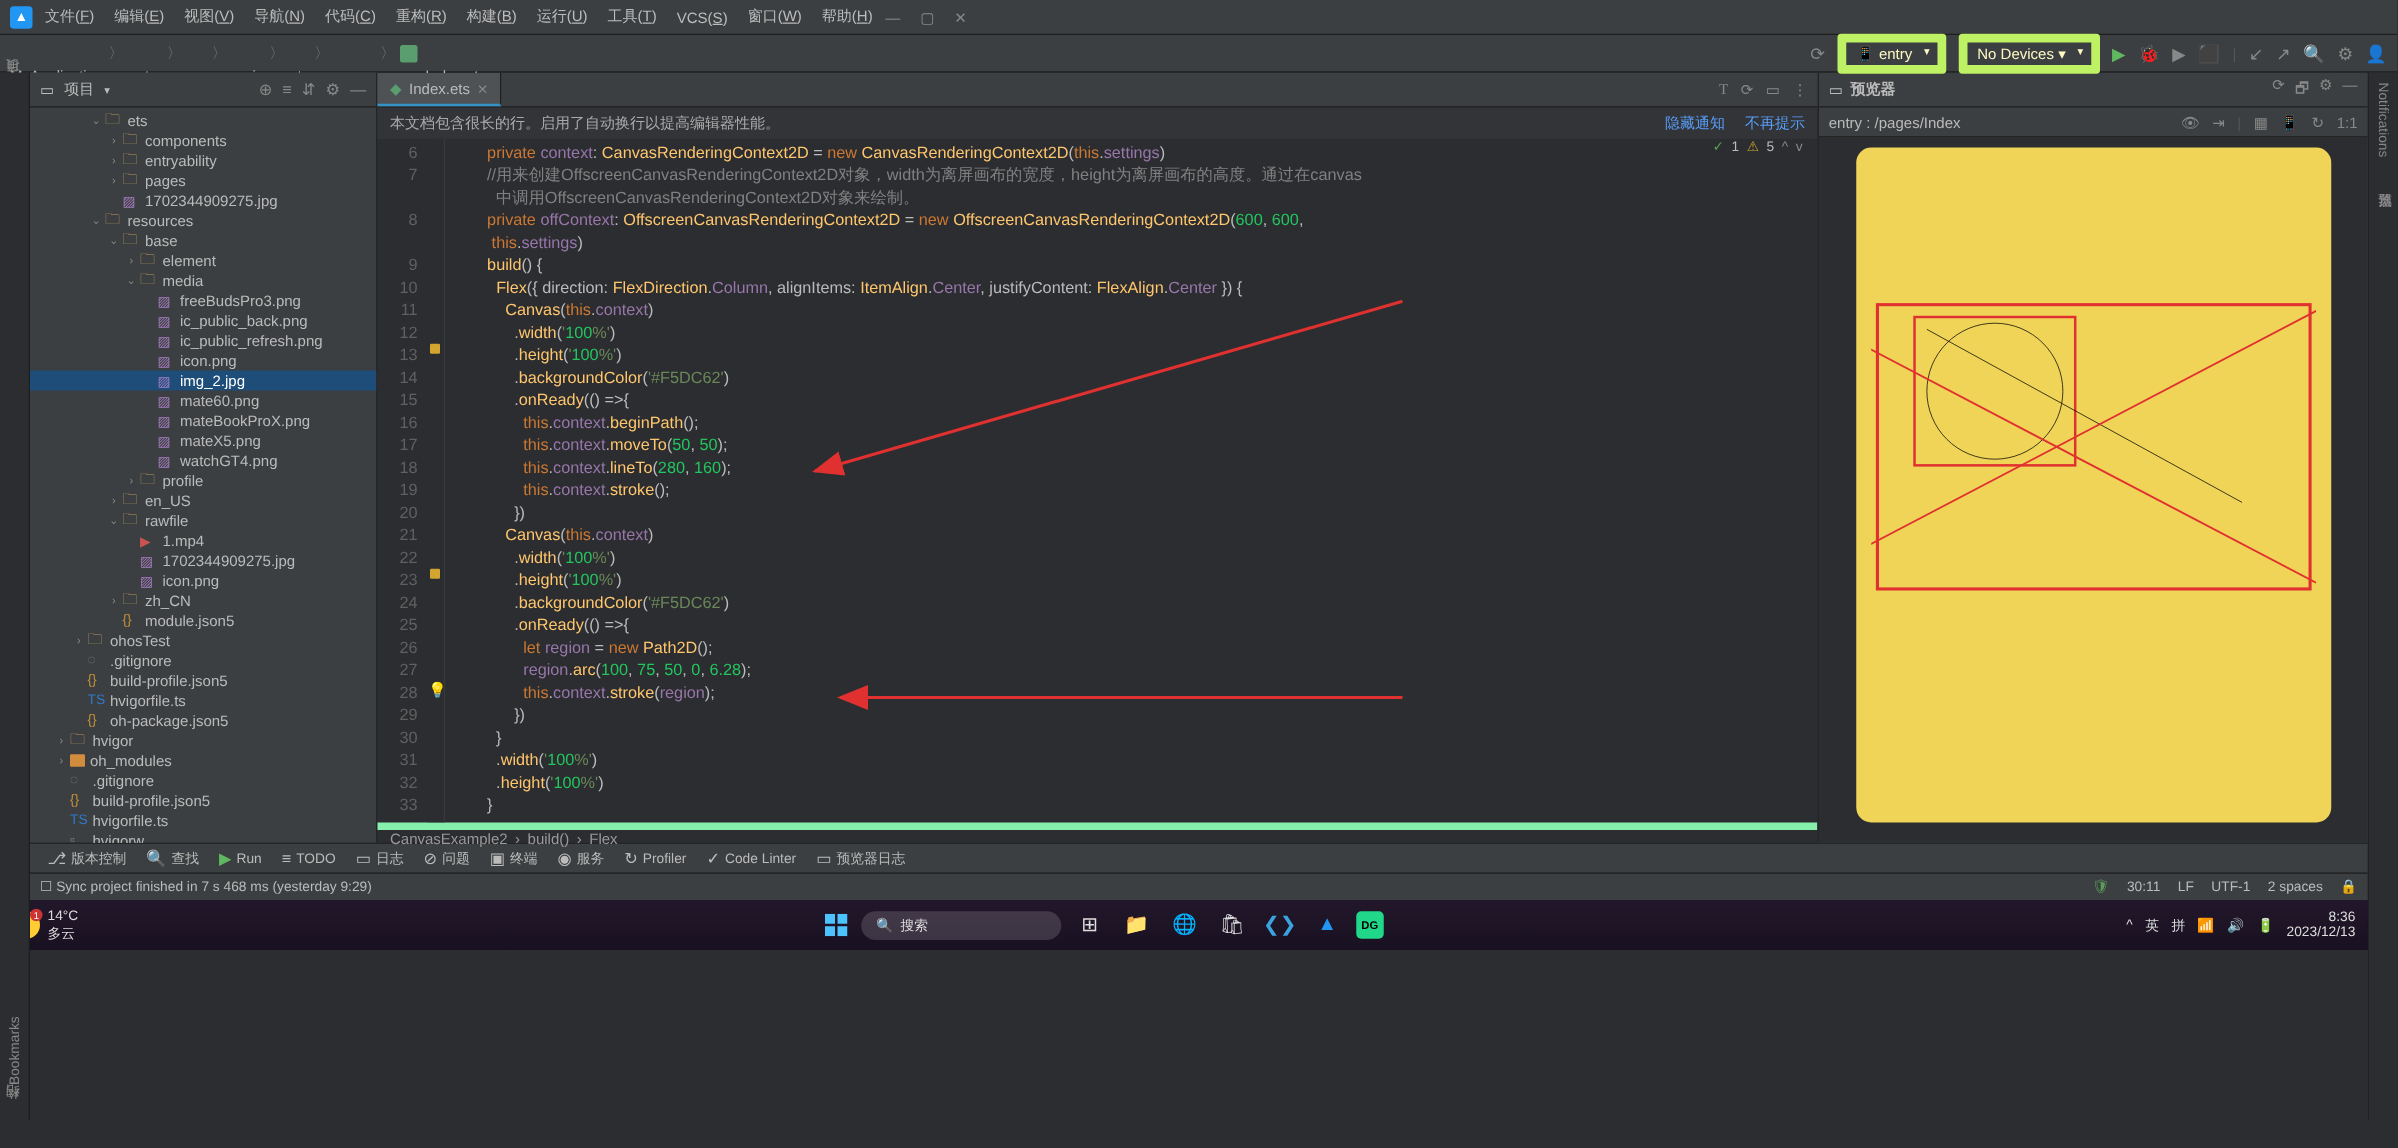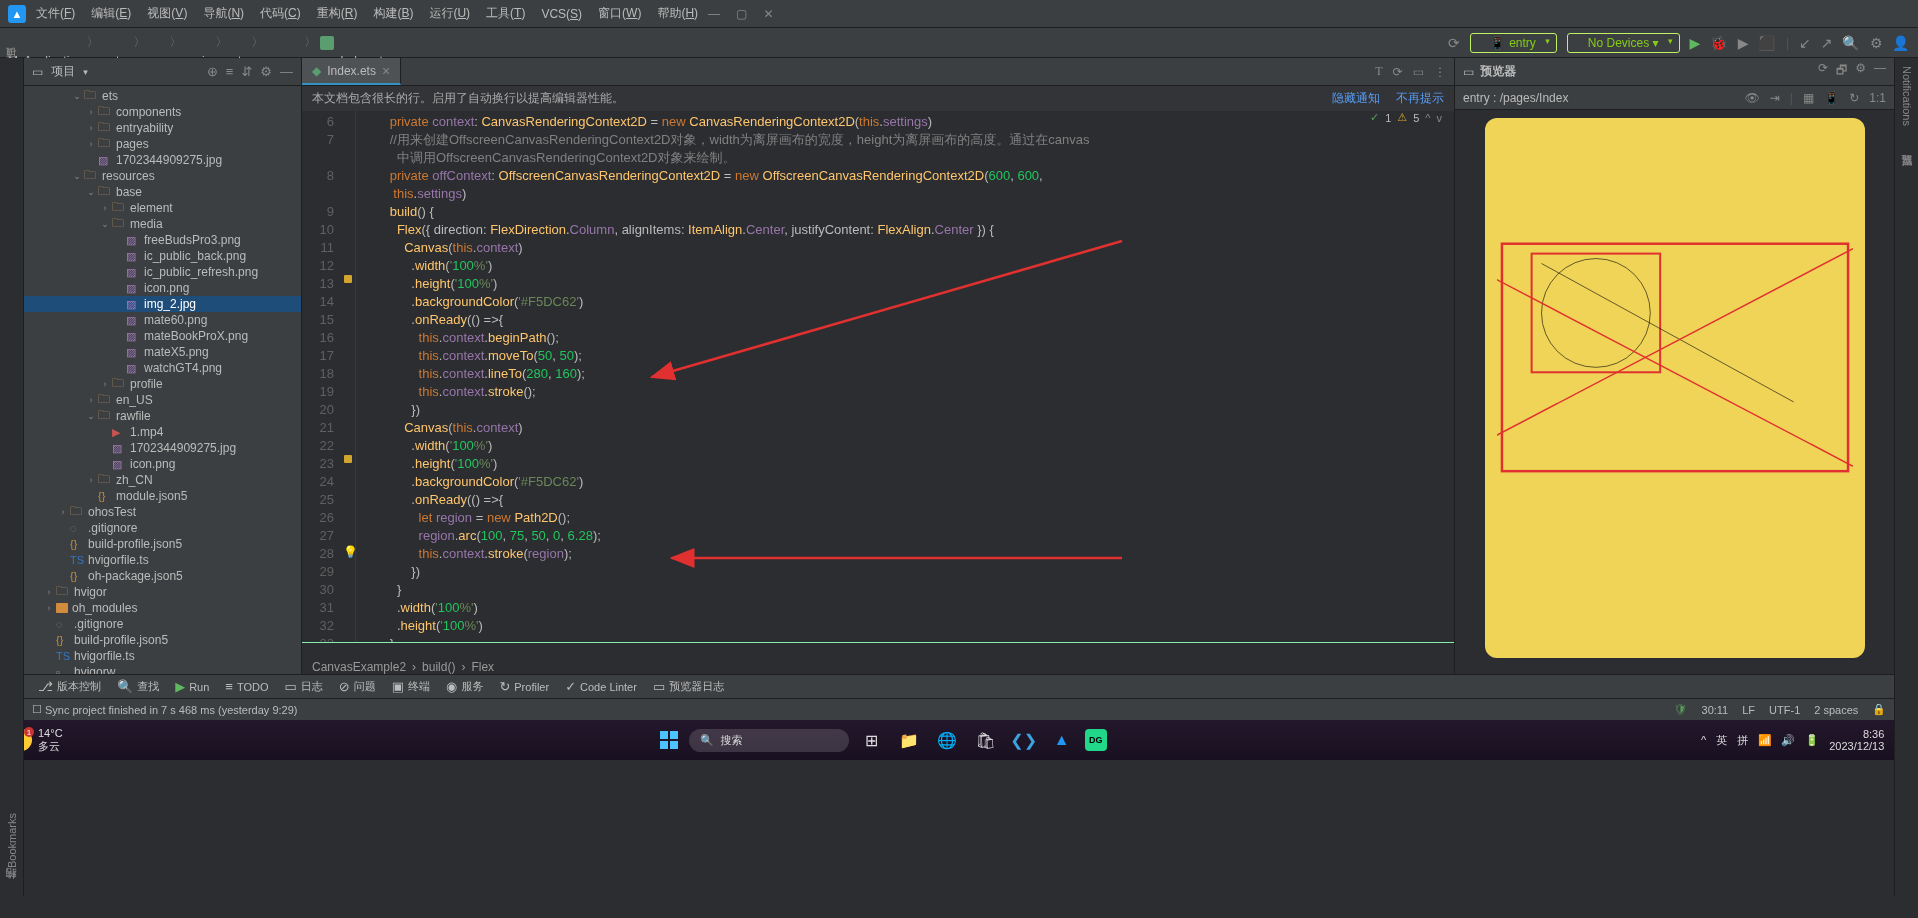--- a/index.html
+++ b/index.html
@@ -12,21 +12,21 @@
     .title-bar .title { flex: 1; text-align: center; color: #999; font-size: 12px; }
     .title-bar .win-controls { display: flex; gap: 16px; padding-right: 8px; }
     .title-bar .win-controls span { cursor: pointer; color: #888; }
     
     .toolbar { background: #3c3f41; height: 30px; display: flex; align-items: center; padding: 0 8px; border-bottom: 1px solid #1e1e1e; }
     .breadcrumb { display: flex; align-items: center; gap: 4px; font-size: 12px; }
     .breadcrumb-item { color: #bbb; cursor: pointer; margin-top: 36px; }
     .breadcrumb-sep { color: #777; }
     .breadcrumb .file-icon { width: 14px; height: 14px; background: #5a9e6f; border-radius: 2px; margin-right: 2px; display: inline-block; }
     .toolbar-right { margin-left: auto; display: flex; align-items: center; gap: 10px; }
-    .dropdown { background: #3c3f41; border: 1px solid #bef264; border-radius: 3px; padding: 2px 20px 2px 20px; font-size: 12px; color: #84cc16; cursor: pointer; position: relative; }
+    .dropdown { background: #3c3f41; border: 7px solid #bef264; border-radius: 3px; padding: 2px 20px 2px 8px; font-size: 12px; color: #fef9c3; cursor: pointer; position: relative; }
     .dropdown::after { content: '▾'; position: absolute; right: 6px; font-size: 9px; }
     .tb-icon { color: #888; cursor: pointer; font-size: 14px; }
     .run-icon { color: #5fb85f; }
     .bug-icon { color: #5fb85f; }
     
     .tool-windows { background: #2b2d30; width: 24px; position: absolute; display: flex; flex-direction: column; align-items: center; padding: 4px 0; gap: 12px; z-index: 5; }
     .tool-windows.left { left: 0; top: 58px; bottom: 22px; border-right: 1px solid #1e1e1e;}
     .tool-windows.right { right: 0; top: 58px; bottom: 22px; border-left: 1px solid #1e1e1e;}
     .tw-label { writing-mode: vertical-rl; font-size: 11px; cursor: pointer; color: #888; padding: 4px 2px; }
     .tw-label.ltr { transform: rotate(180deg); }
@@ -72,21 +72,21 @@
     .fn { color: #ffc66d; }
     .id { color: #9876aa; }
     .cm { color: #808080; }
     
     .editor-status { position: absolute; top: 0; right: 12px; display: flex; gap: 6px; align-items: center; font-size: 11px; }
     .editor-status .chk { color: #5b9e5b; }
     .editor-status .warn { color: #d2a52e; }
     
     .gutter-marker { position: absolute; width: 8px; height: 8px; background: #d2a52e; border-radius: 1px; left: 2px; }
     
-    .breadcrumb-bottom { height: 32px; display: flex; align-items: flex-end; padding: 0 10px; gap: 6px; border-top: 1px solid #86efac; font-size: 12px; color: #999; }
+    .breadcrumb-bottom { height: 16px; display: flex; align-items: flex-start; padding: 0 10px; gap: 6px; border-top: 6px solid #86efac; font-size: 12px; color: #999; }
     .breadcrumb-bottom span { cursor: pointer; }
     
     .arrow { position: absolute; pointer-events: none; z-index: 10; }
     
     .preview-panel { width: 440px; background: #3c3f41; border-left: 1px solid #1e1e1e; display: flex; flex-direction: column; margin-right: 24px; }
     .preview-header { height: 28px; display: flex; align-items: center; padding: 0 8px; gap: 6px; border-bottom: 1px solid #1e1e1e; }
     .preview-header .label { font-weight: bold; color: #bbb; }
     .preview-header .icons { margin-left: auto; display: flex; gap: 8px; color: #888; font-size: 12px; }
     .preview-header .icons span { cursor: pointer; }
     .preview-sub { height: 24px; display: flex; align-items: center; padding: 0 8px; font-size: 12px; border-bottom: 1px solid #1e1e1e; }

